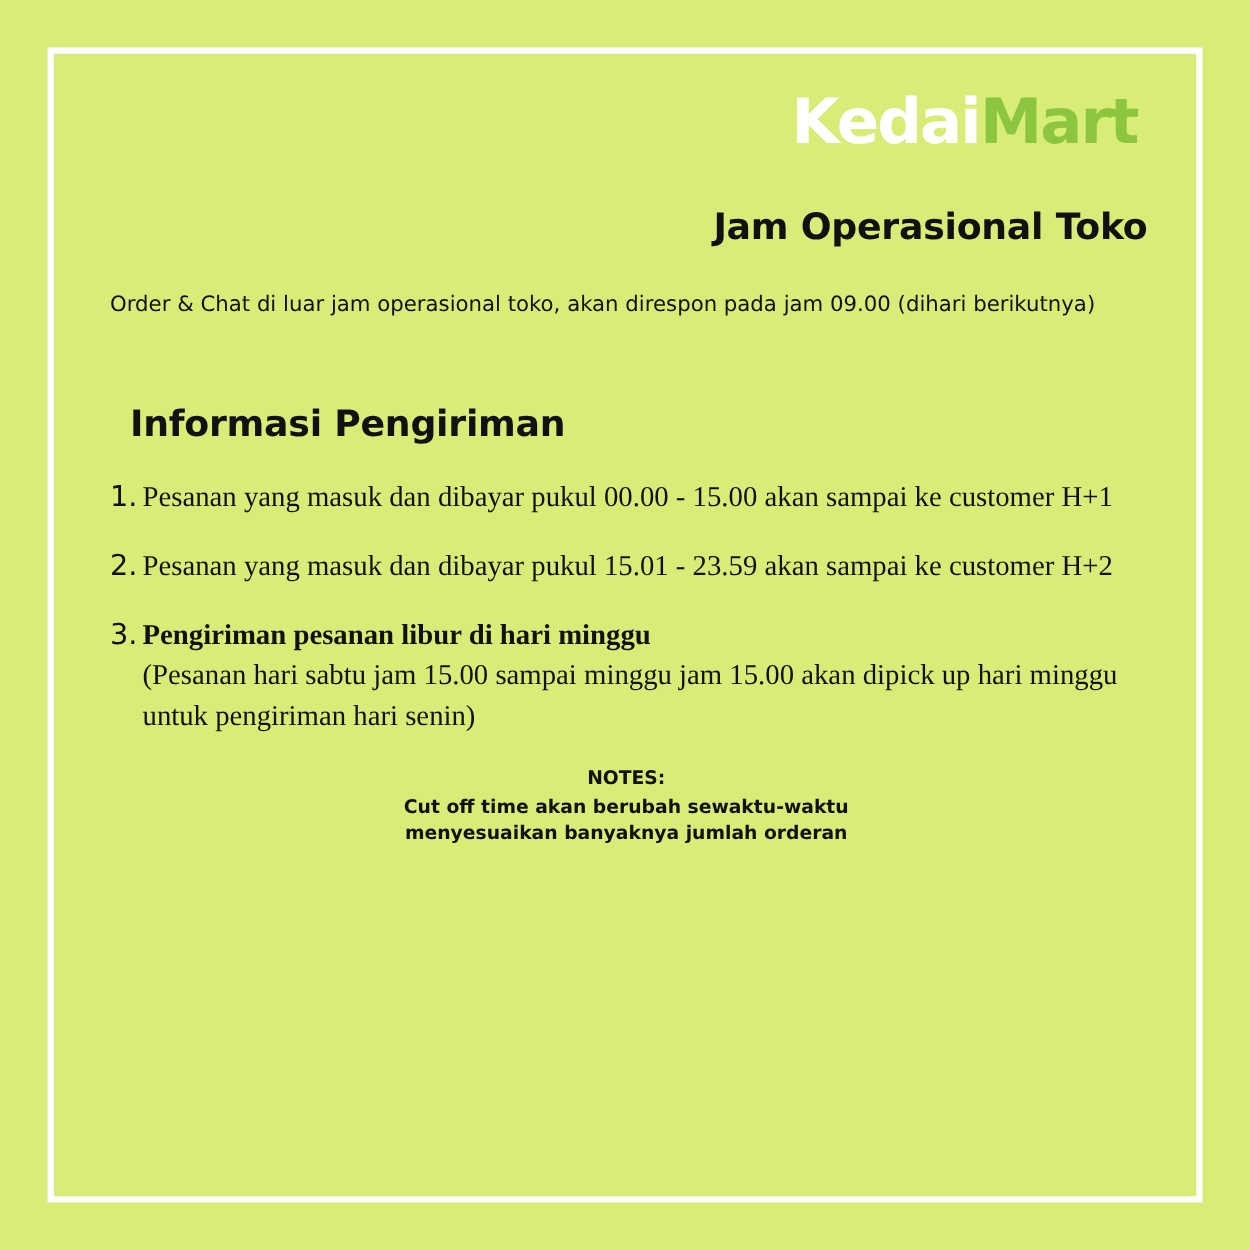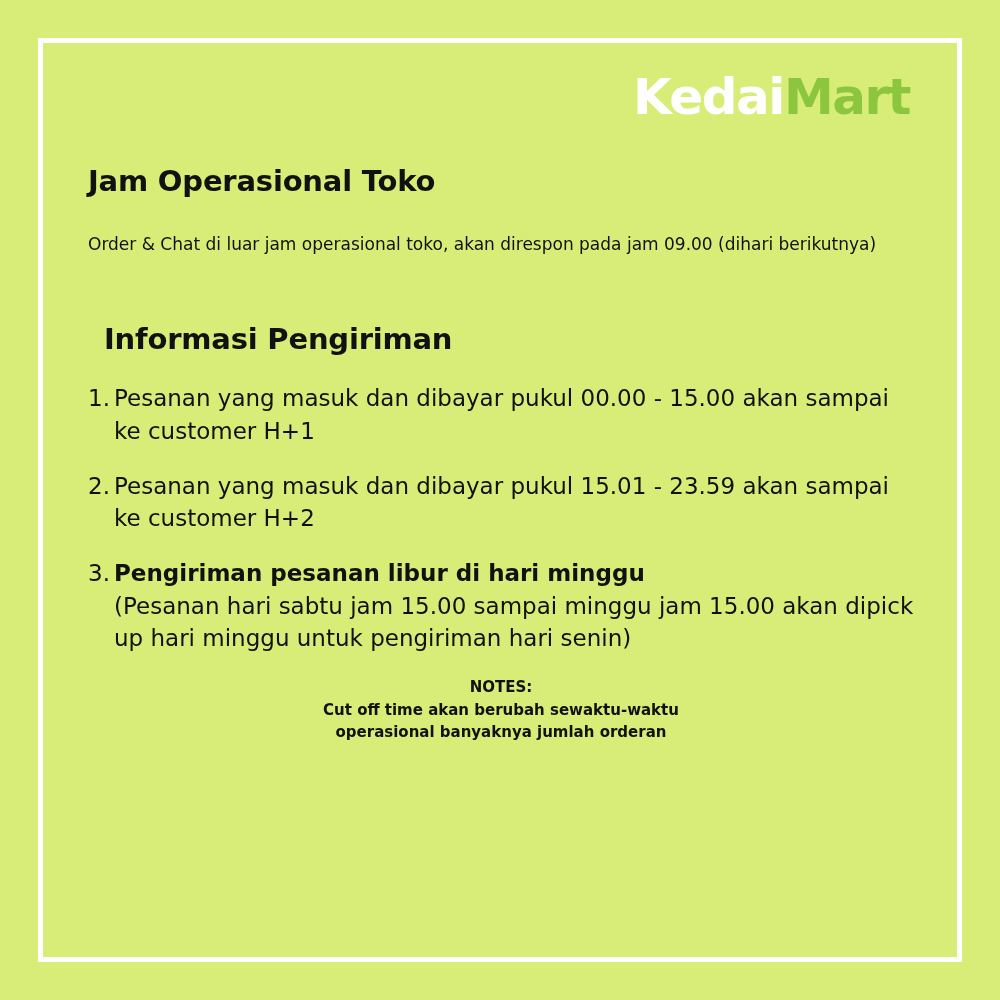--- a/index.html
+++ b/index.html
@@ -52,20 +52,21 @@
   .logo .kedai { color: #ffffff; }
   .logo .mart  { color: #8cc63f; }
 
   h1.heading {
     font-size: 29px;
     font-weight: bold;
     color: #111111;
     margin: 0;
     line-height: 1.32;
     letter-spacing: -0.2px;
+    text-align: right;
   }
   .heading-block {
     margin-top: 40px;
     margin-left: 4px;
   }
   .para {
     margin-top: 32px;
     margin-left: 4px;
     font-size: 17px;
     color: #111111;
@@ -94,20 +95,21 @@
     line-height: 1.42;
     margin-bottom: 22px;
   }
   ol.list li .num {
     width: 26px;
     flex: 0 0 26px;
   }
   ol.list li .txt {
     flex: 1 1 auto;
     max-width: 820px;
+    font-family: Liberation Serif, serif;
   }
   .bold-line {
     font-weight: bold;
     text-align: right;
   }
   .notes {
     margin-top: 14px;
     text-align: center;
     font-size: 15px;
     font-weight: bold;
@@ -150,17 +152,17 @@
           <span class="bold-line">Pengiriman pesanan libur di hari minggu</span>
           <br>
           <span>(Pesanan hari sabtu jam 15.00 sampai minggu jam 15.00 akan dipick up hari minggu untuk pengiriman hari senin)</span>
         </span>
       </li>
     </ol>
 
     <div class="notes">
       <div class="notes-title">NOTES:</div>
       <div>Cut off time akan berubah sewaktu-waktu</div>
-      <div>operasional banyaknya jumlah orderan</div>
+      <div>menyesuaikan banyaknya jumlah orderan</div>
     </div>
 
   </div>
 </div>
 
 </body></html>

